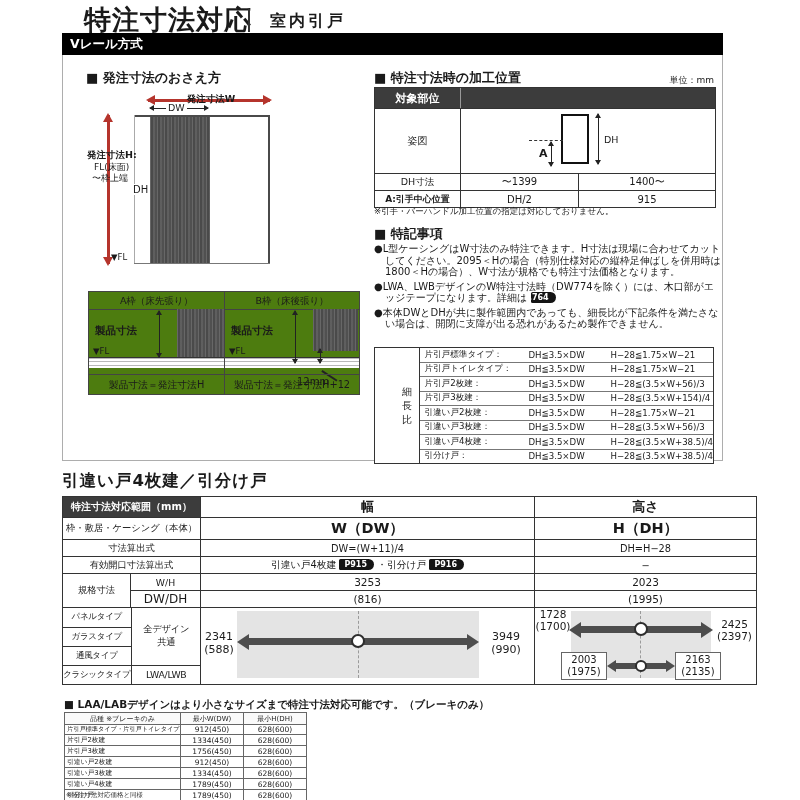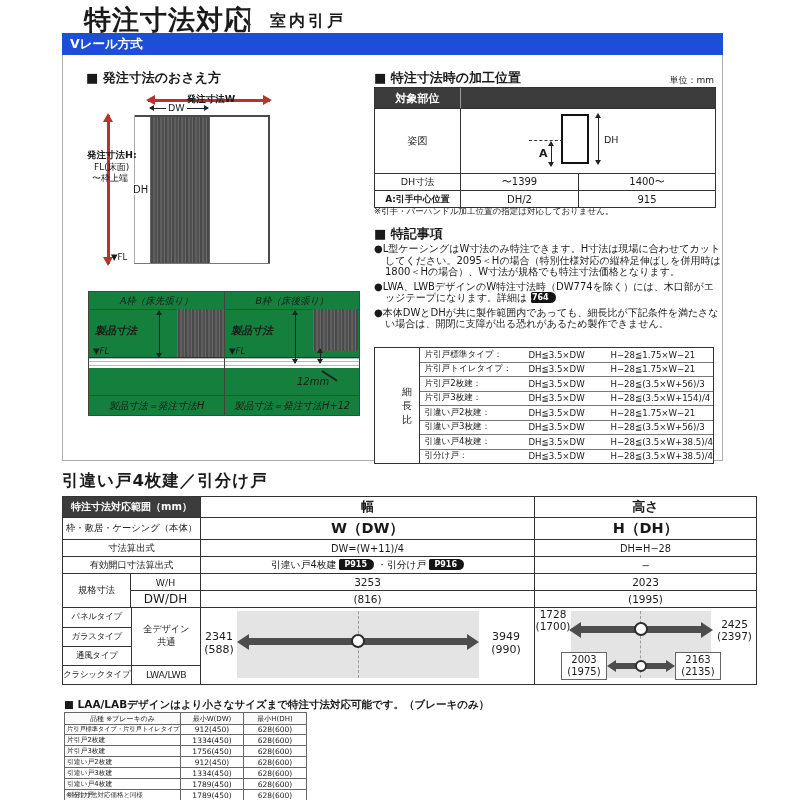--- a/index.html
+++ b/index.html
@@ -53,21 +53,21 @@
   .dashv{position:absolute;border-left:1px dashed #9a9a9a;width:0;}
 </style>
 </head>
 <body>
 
 <div class="abs b" style="left:84px;top:2px;font-size:27px;letter-spacing:1px;">特注寸法対応</div>
 <div class="abs" style="left:248px;top:9px;width:2px;height:23px;background:#333;"></div>
 <div class="abs b" style="left:270px;top:11px;font-size:16px;letter-spacing:3px;">室内引戸</div>
 
 <div class="abs" style="left:62px;top:33px;width:661px;height:428px;">
-  <div style="height:22px;line-height:22px;background:#1d4ed8;color:#fff;font-weight:bold;font-size:12.5px;padding-left:8px;box-sizing:border-box;">Vレール方式</div>
+  <div style="height:22px;line-height:22px;background:#000000;color:#fff;font-weight:bold;font-size:12.5px;padding-left:8px;box-sizing:border-box;">Vレール方式</div>
   <div class="abs" style="left:0;top:22px;right:0;bottom:0;border:1px solid #adadad;border-top:none;background:#fff;"></div>
 
   <div class="abs b" style="left:24px;top:36px;font-size:13px;">■ 発注寸法のおさえ方</div>
 
   <div class="abs" style="left:24px;top:58px;width:230px;height:185px;">
     <div class="rarrow-h" style="left:62px;top:8px;width:122px;"></div>
     <div class="abs b ctr" style="left:70px;top:2px;width:110px;font-size:9.5px;">発注寸法W</div>
     <div class="tarrow-h" style="left:64px;top:17px;width:58px;"></div>
     <div class="abs" style="left:80px;top:11px;font-size:9.5px;background:#fff;padding:0 2px;">DW</div>
     <div class="abs" style="left:48px;top:24px;width:136px;height:2px;background:#4a4a4a;"></div>
@@ -76,21 +76,21 @@
     <div class="abs wood" style="left:64px;top:26px;width:60px;height:146px;"></div>
     <div class="rarrow-v" style="left:21px;top:24px;height:149px;"></div>
     <div class="abs b" style="left:1px;top:58px;font-size:9.5px;">発注寸法H:</div>
     <div class="abs" style="left:8px;top:70px;font-size:9px;">FL(床面)</div>
     <div class="abs" style="left:6px;top:81px;font-size:9px;">〜枠上端</div>
     <div class="abs" style="left:45px;top:93px;font-size:10px;background:#fff;padding:0 2px;">DH</div>
     <div class="abs" style="left:25px;top:161px;font-size:8.5px;">▼FL</div>
     <div class="abs" style="left:48px;top:172px;width:136px;height:1px;background:#777;"></div>
   </div>
 
-  <div class="abs" style="left:26px;top:258px;width:272px;height:125px;border:1.5px solid #444;box-sizing:border-box;background:#15803d;font-style:italic;">
+  <div class="abs" style="left:26px;top:258px;width:272px;height:104px;border:1.5px solid #444;box-sizing:border-box;background:#4d7c0f;">
 
     <div class="abs" style="left:0;top:65px;width:100%;height:11px;border-top:1.5px solid #333;box-sizing:border-box;background:repeating-linear-gradient(180deg,#b9b9b9 0 1px,#fff 1px 3.5px);"></div>
 
     <div class="abs" style="left:0;top:0;width:50%;height:100%;">
       <div class="ctr" style="height:17px;line-height:17px;font-size:9.5px;border-bottom:1px solid #444;">A枠（床先張り）</div>
       <div class="abs b" style="left:6px;top:32px;font-size:10.5px;">製品寸法</div>
       <div class="tarrow-v" style="left:70px;top:19px;height:46px;"></div>
       <div class="abs wood" style="left:88px;top:17px;width:47px;height:48px;"></div>
       <div class="abs" style="left:4px;top:54px;font-size:8.5px;">▼FL</div>
       <div class="abs ctr" style="left:0;bottom:0;width:100%;height:20px;line-height:19px;font-size:9.8px;border-top:1px solid #444;box-sizing:border-box;">製品寸法＝発注寸法H</div>

